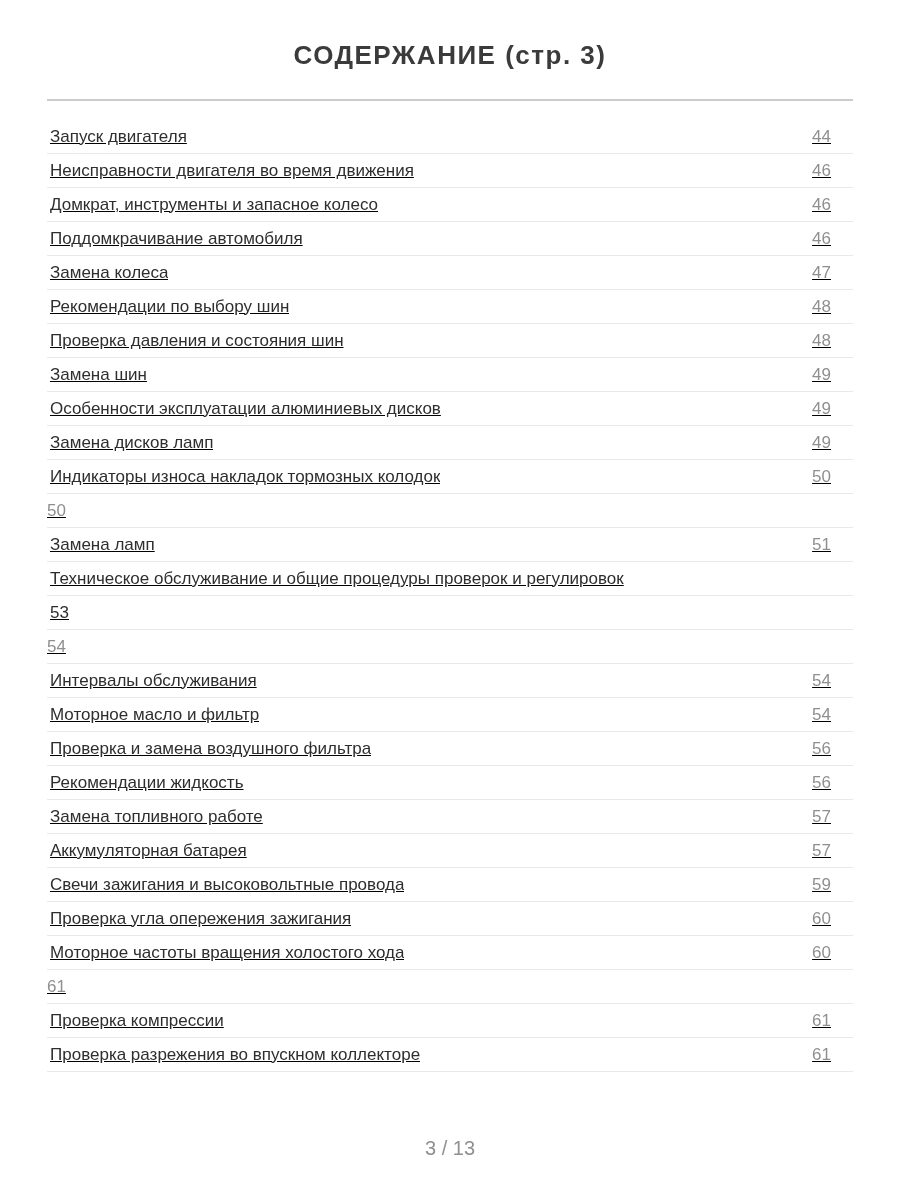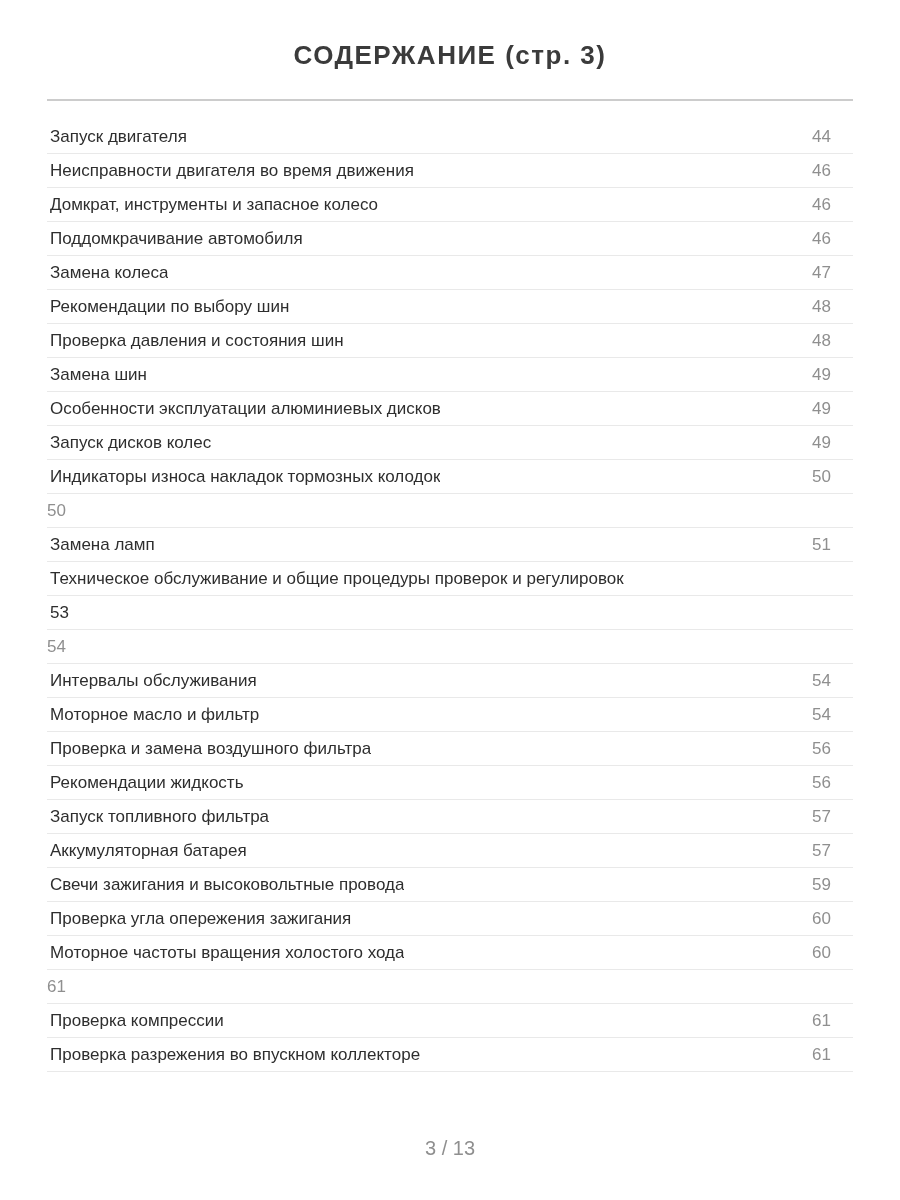--- a/index.html
+++ b/index.html
@@ -36,20 +36,21 @@
     letter-spacing: 1.5px;
     color: var(--title-color);
   }
   .title-rule {
     height: 2px;
     background: var(--rule-color);
     margin-top: 29px;
   }
   .toc-list {
     margin-top: 19px;
+    text-decoration: underline;
   }
   .toc-row {
     height: 34px;
     border-bottom: 1px solid var(--separator-color);
     display: flex;
     justify-content: space-between;
     align-items: center;
     font-size: 17px;
   }
   .toc-label {
@@ -119,21 +120,21 @@
     <span class="toc-label">Замена шин</span>
     <span class="toc-page">49</span>
   </div>
 
   <div class="toc-row">
     <span class="toc-label">Особенности эксплуатации алюминиевых дисков</span>
     <span class="toc-page">49</span>
   </div>
 
   <div class="toc-row">
-    <span class="toc-label">Запуск дисков колес</span>
+    <span class="toc-label">Замена дисков ламп</span>
     <span class="toc-page">49</span>
   </div>
 
   <div class="toc-row">
     <span class="toc-label">Индикаторы износа накладок тормозных колодок</span>
     <span class="toc-page">50</span>
   </div>
 
   <div class="toc-row">
     <span class="toc-page">50</span>
@@ -172,21 +173,21 @@
     <span class="toc-label">Проверка и замена воздушного фильтра</span>
     <span class="toc-page">56</span>
   </div>
 
   <div class="toc-row">
     <span class="toc-label">Рекомендации жидкость</span>
     <span class="toc-page">56</span>
   </div>
 
   <div class="toc-row">
-    <span class="toc-label">Запуск топливного фильтра</span>
+    <span class="toc-label">Замена топливного работе</span>
     <span class="toc-page">57</span>
   </div>
 
   <div class="toc-row">
     <span class="toc-label">Аккумуляторная батарея</span>
     <span class="toc-page">57</span>
   </div>
 
   <div class="toc-row">
     <span class="toc-label">Свечи зажигания и высоковольтные провода</span>

